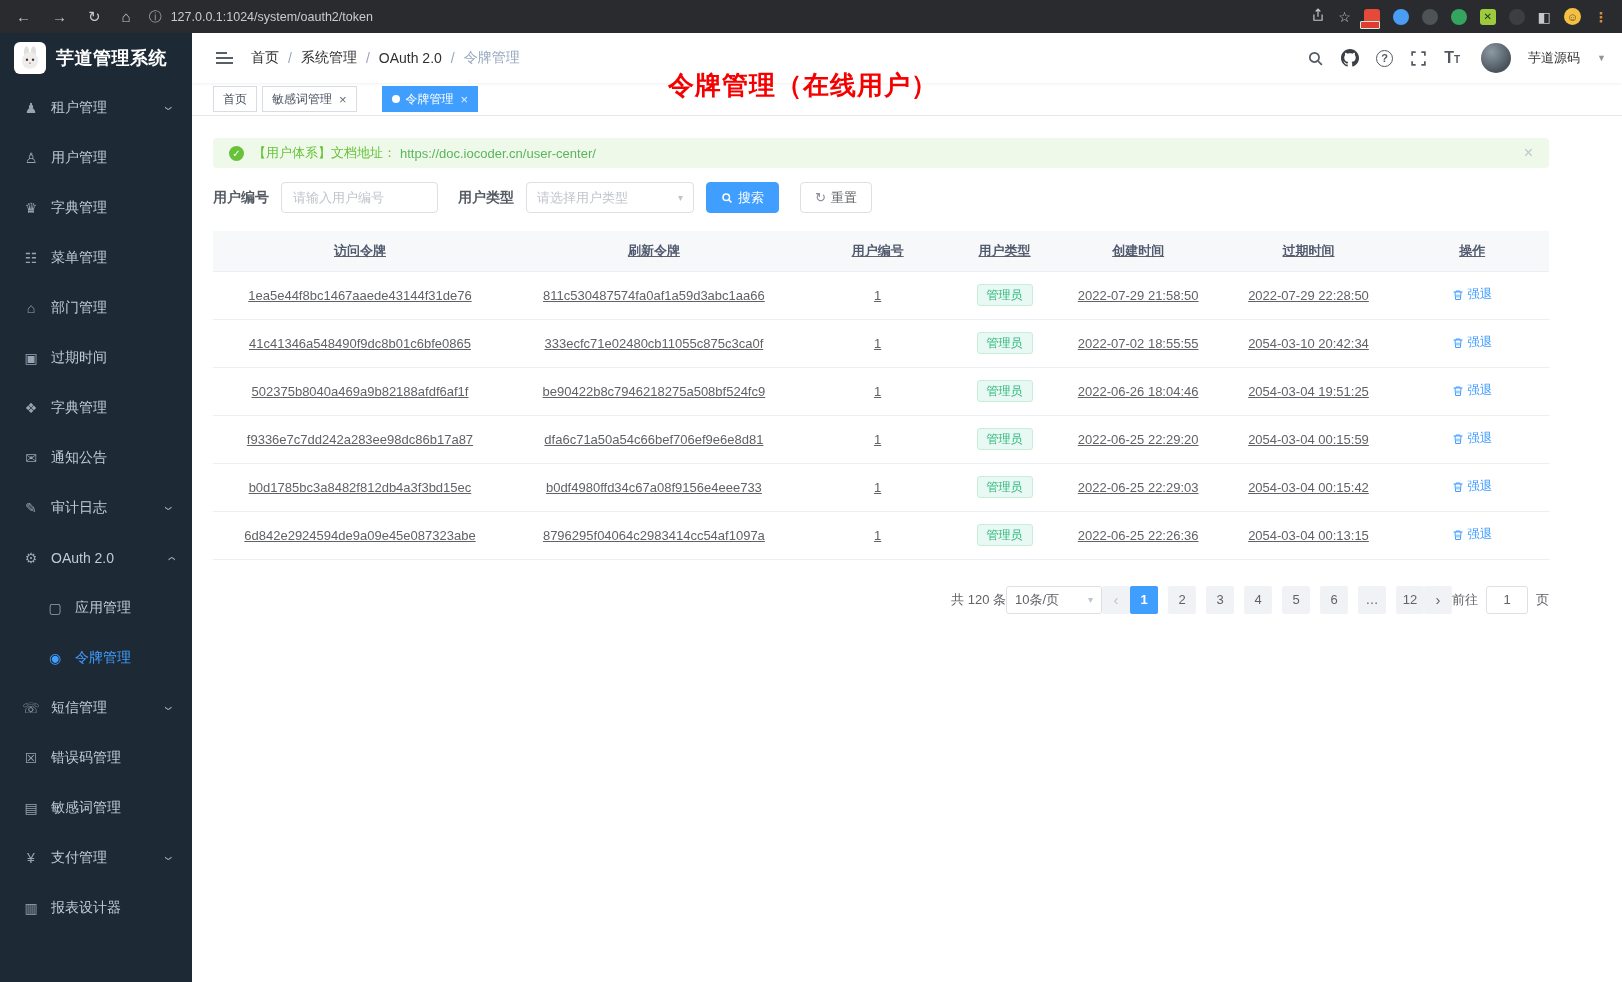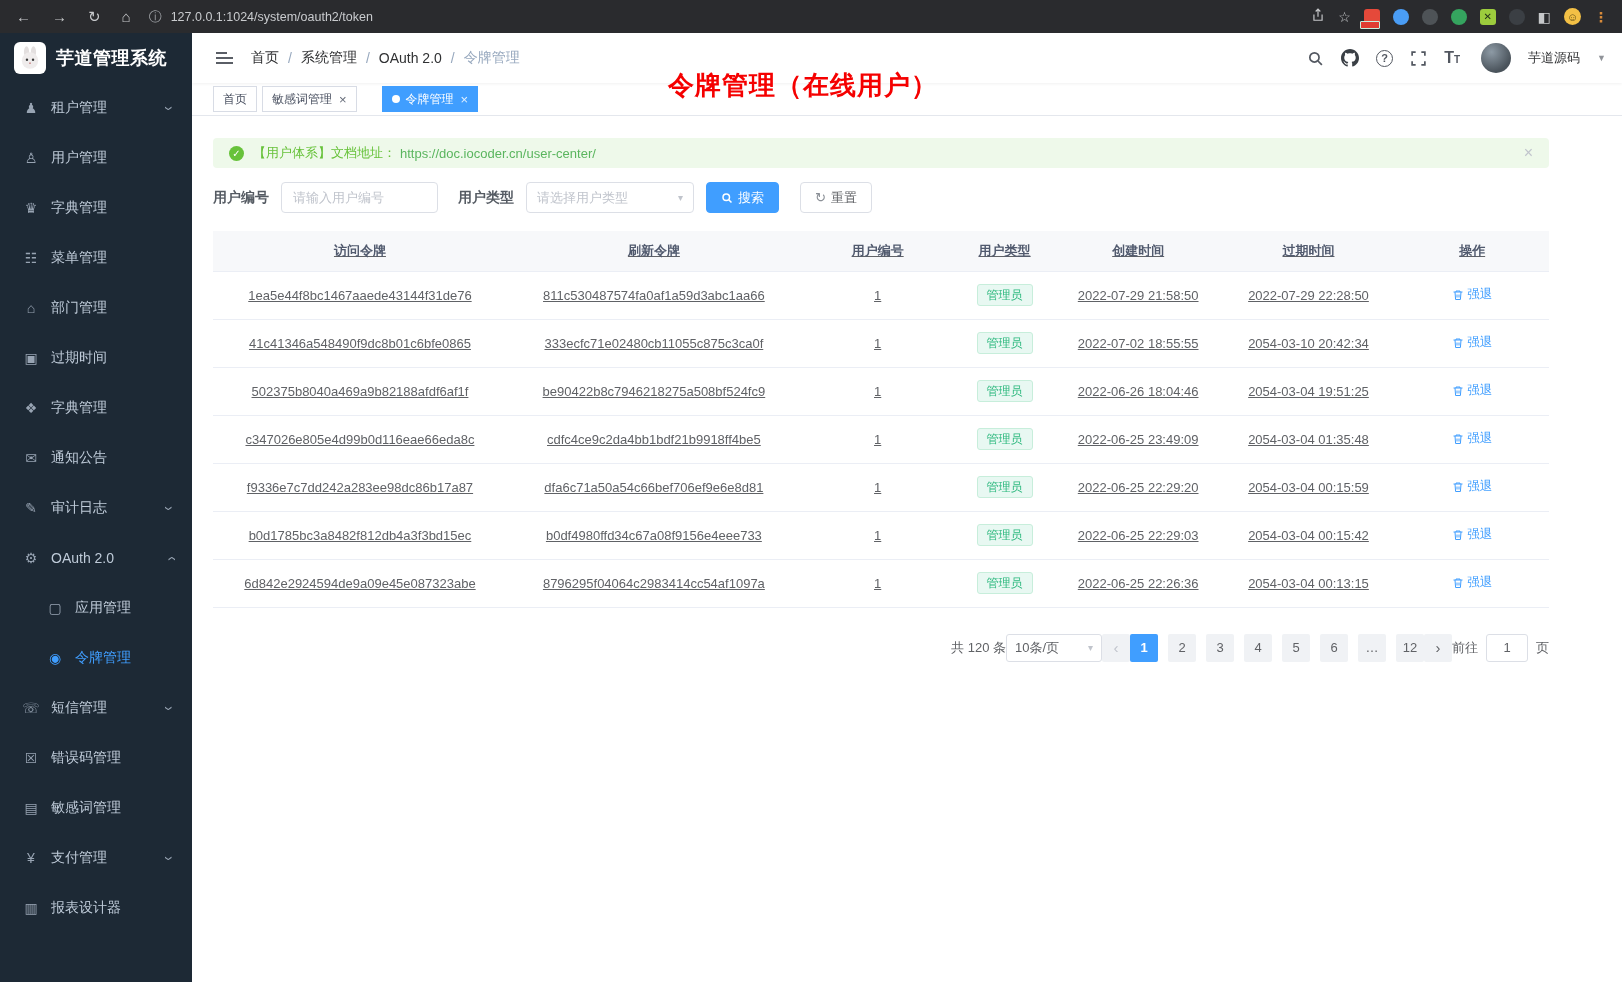--- a/index.html
+++ b/index.html
@@ -392,36 +392,20 @@
     <td>
       <a class="kick">
         <svg width="12" height="12" viewBox="0 0 24 24" fill="none" stroke="currentColor" stroke-width="2">
                   <path d="M3 6h18M8 6V4h8v2M6 6l1.2 15h9.6L18 6M10 11v6M14 11v6"></path>
                 </svg>
         <span class="kick-label">强退</span>
       </a>
     </td>
   </tr>
           <tr>
-    <td>c347026e805e4d99b0d116eae66eda8c</td>
-    <td>cdfc4ce9c2da4bb1bdf21b9918ff4be5</td>
-    <td>1</td>
-    <td><span class="badge">管理员</span></td>
-    <td>2022-06-25 23:49:09</td>
-    <td>2054-03-04 01:35:48</td>
-    <td>
-      <a class="kick">
-        <svg width="12" height="12" viewBox="0 0 24 24" fill="none" stroke="currentColor" stroke-width="2">
-                  <path d="M3 6h18M8 6V4h8v2M6 6l1.2 15h9.6L18 6M10 11v6M14 11v6"></path>
-                </svg>
-        <span class="kick-label">强退</span>
-      </a>
-    </td>
-  </tr>
-          <tr>
     <td>f9336e7c7dd242a283ee98dc86b17a87</td>
     <td>dfa6c71a50a54c66bef706ef9e6e8d81</td>
     <td>1</td>
     <td><span class="badge">管理员</span></td>
     <td>2022-06-25 22:29:20</td>
     <td>2054-03-04 00:15:59</td>
     <td>
       <a class="kick">
         <svg width="12" height="12" viewBox="0 0 24 24" fill="none" stroke="currentColor" stroke-width="2">
                   <path d="M3 6h18M8 6V4h8v2M6 6l1.2 15h9.6L18 6M10 11v6M14 11v6"></path>

